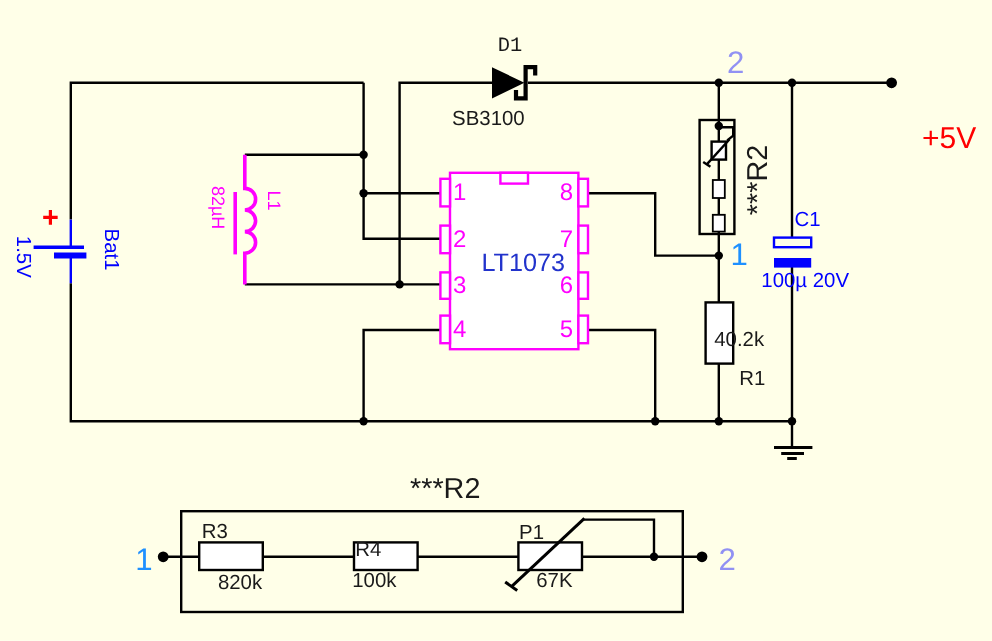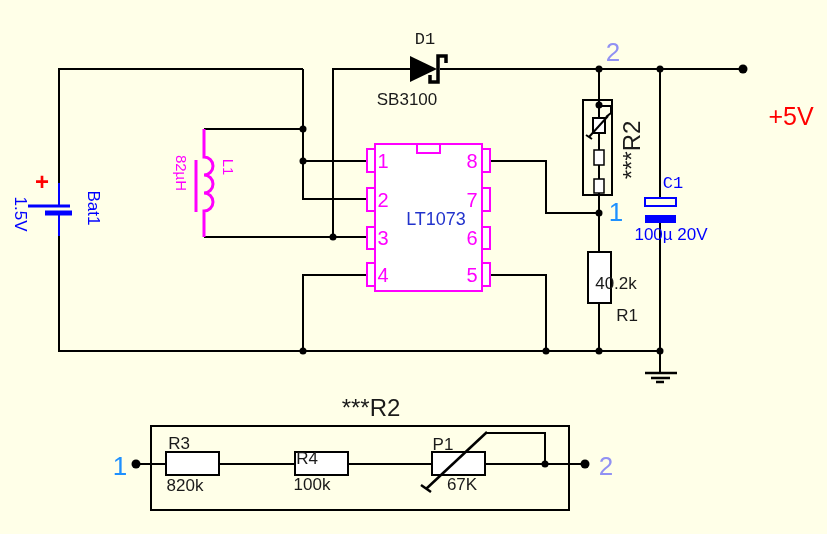--- a/index.html
+++ b/index.html
@@ -22,21 +22,21 @@
   .blk{color:#1a1a1a;}
   .blue{color:#0000FF;}
   .ictext{color:#2233CC;}
   .mag{color:#FF00FF;}
   .red{color:#FF0000;}
   .n1{color:#1E90FF;}
   .n2{color:#9191F3;}
   .f15{font-size:15px;}
   .f17{font-size:17px;}
   .f20{font-size:20px;}
-  .f23{font-size:18px;}
+  .f23{font-size:21px;}
   .f24{font-size:24px;}
   .f25{font-size:25px;}
   .f26{font-size:26px;}
   .bold{font-weight:bold;}
 </style>
 </head>
 <body>
 
 <div id="stage">
 
@@ -168,28 +168,28 @@
   <span class="lbl mag f20" style="left:472px;top:275px;">5</span>
 
   <span class="lbl rotm90 blk f24" style="left:632px;top:150px;">***R2</span>
 
   <span class="lbl n2 f26" style="left:613px;top:52px;">2</span>
   <span class="lbl n1 f26" style="left:616px;top:212px;">1</span>
 
   <span class="lbl blk f17" style="left:627px;top:267px;margin-top:48px;">R1</span>
   <span class="lbl blk f17" style="left:616px;top:283px;">40.2k</span>
 
-  <span class="lbl blue f17" style="left:673px;top:183px;font-family:Liberation Mono, monospace;">C1</span>
+  <span class="lbl blue f17" style="left:673px;top:183px;">C1</span>
   <span class="lbl blue f17" style="left:671px;top:234px;">100µ 20V</span>
 
   <span class="lbl red f25" style="left:791px;top:70px;margin-top:46px;">+5V</span>
 
   <span class="lbl blk f24" style="left:371px;top:408px;">***R2</span>
   <span class="lbl n1 f26" style="left:120px;top:466px;">1</span>
   <span class="lbl n2 f26" style="left:606px;top:466px;">2</span>
   <span class="lbl blk f17" style="left:179px;top:443px;">R3</span>
-  <span class="lbl blk f17" style="left:185px;top:485px;">820k</span>
+  <span class="lbl blk f17" style="left:185px;top:485px;padding-left:30px;">820k</span>
   <span class="lbl blk f17" style="left:307px;top:458px;">R4</span>
   <span class="lbl blk f17" style="left:312px;top:484px;">100k</span>
   <span class="lbl blk f17" style="left:443px;top:444px;">P1</span>
   <span class="lbl blk f17" style="left:462px;top:484px;">67K</span>
 
 </div>
 
 </body></html>

